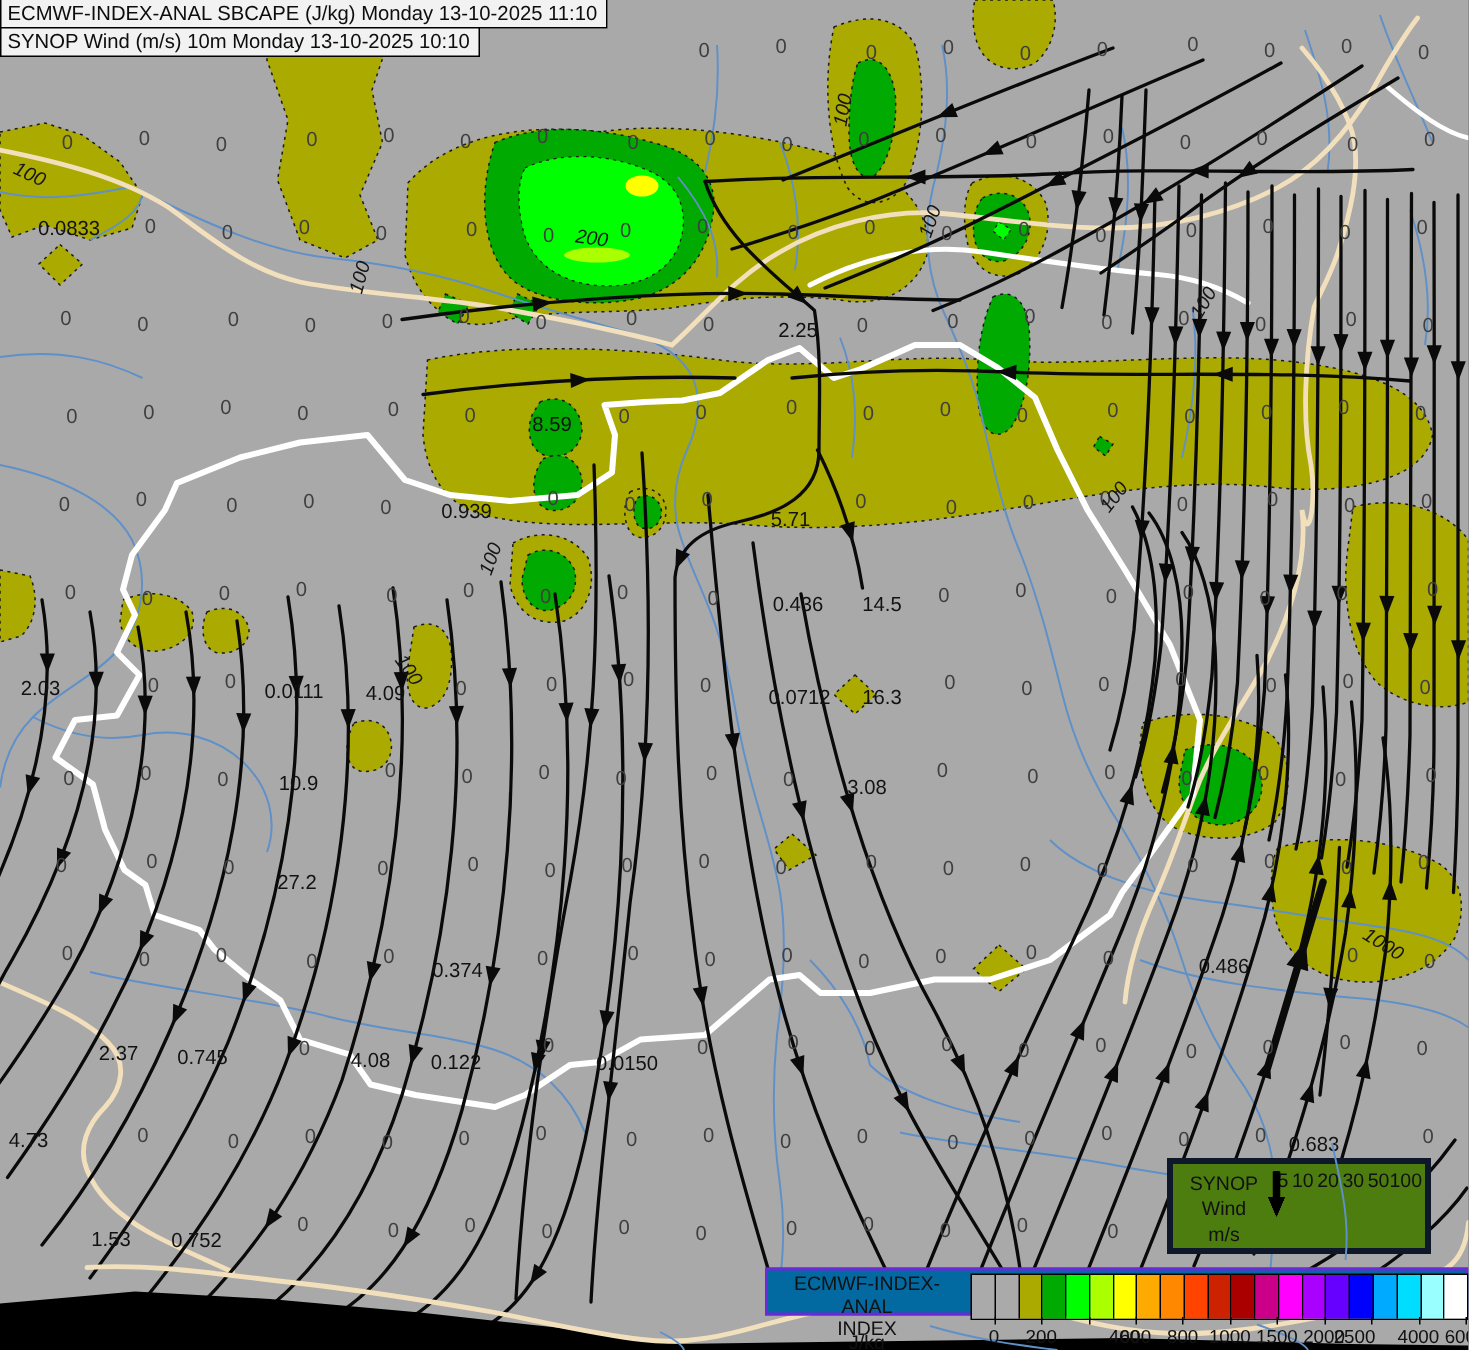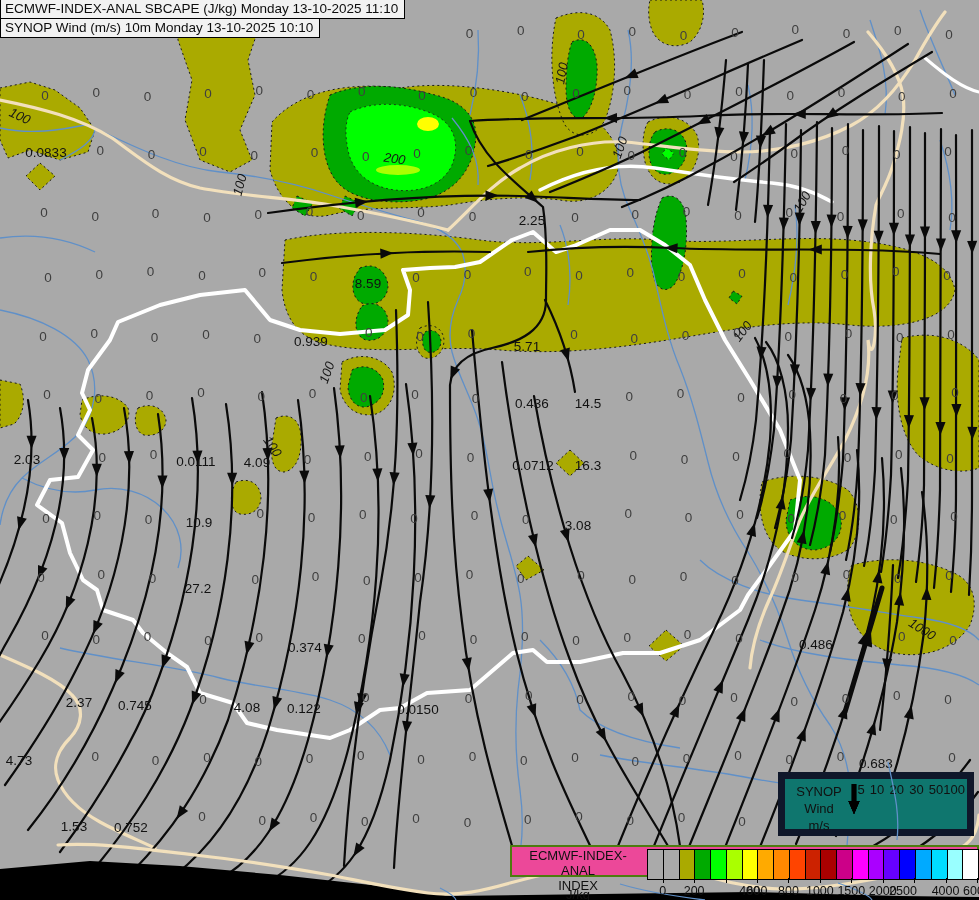--- a/index.html
+++ b/index.html
@@ -17,30 +17,30 @@
   .sl{fill:none;stroke:var(--streamline);stroke-width:2.2;stroke-linecap:round;}
   .sl.th{stroke-width:5;}
   .zlab{font-size:13.5px;fill:var(--zero_label);}
   .stlab{font-size:13.5px;fill:var(--station_label);}
   .ctlab{font-size:13px;font-style:italic;fill:#161616;}
   
   #titles{position:absolute;left:0;top:0;z-index:10;}
   .tline{display:table;background:#F2F2F2;border:1px solid #000;margin-top:-1px;
          padding:1px 6px 2px 4px;font-size:13.5px;color:#0d0d0d;white-space:nowrap;}
   
-  #synop{position:absolute;left:778px;top:772px;width:196px;height:64px;z-index:10;
-         background:#0f766e;border:7px solid #0f172a;box-sizing:border-box;font-size:13px;color:#111;}
+  #synop{position:absolute;left:778px;top:772px;width:176px;height:64px;z-index:10;
+         background:#4d7c0f;border:4px solid #0f172a;box-sizing:border-box;font-size:13px;color:#111;}
   #synop .cap{position:absolute;left:8px;top:4px;width:52px;text-align:center;line-height:17px;}
   #synop .arrows{position:absolute;left:60px;top:2px;right:2px;height:58px;display:flex;}
   #synop .acol{flex:1;display:flex;flex-direction:column;align-items:flex-end;}
   #synop .acol svg{display:block;}
   #synop .alab{font-size:13px;margin-top:1px;}
   
   #cape{position:absolute;left:510px;top:845px;width:469px;height:32px;z-index:10;
-        background:#ec4899;border:2px solid #4d7c0f;box-sizing:border-box;color:#111;}
+        background:#0369a1;border:2px solid #6d28d9;box-sizing:border-box;color:#111;}
   #cape .cap{position:absolute;left:2px;top:1px;width:128px;text-align:center;font-size:13px;line-height:15px;}
   #cape .jkg{position:absolute;left:2px;top:40px;width:128px;text-align:center;font-size:13px;color:#111;}
   #cbar{position:absolute;left:135px;top:2px;width:330px;height:29px;display:flex;border:1px solid #000;}
   #cbar .sw{flex:1;border-right:1px solid #000;}
   #cbar .sw:last-child{border-right:none;}
   #cticks{position:absolute;left:135px;top:31px;width:330px;height:24px;}
   #cticks .mk{position:absolute;top:0;width:1px;height:5px;background:#000;}
   #cticks .tl{position:absolute;top:6px;transform:translateX(-50%);font-size:12.5px;white-space:nowrap;}
   #overlay{z-index:20;pointer-events:none;}
 </style>

